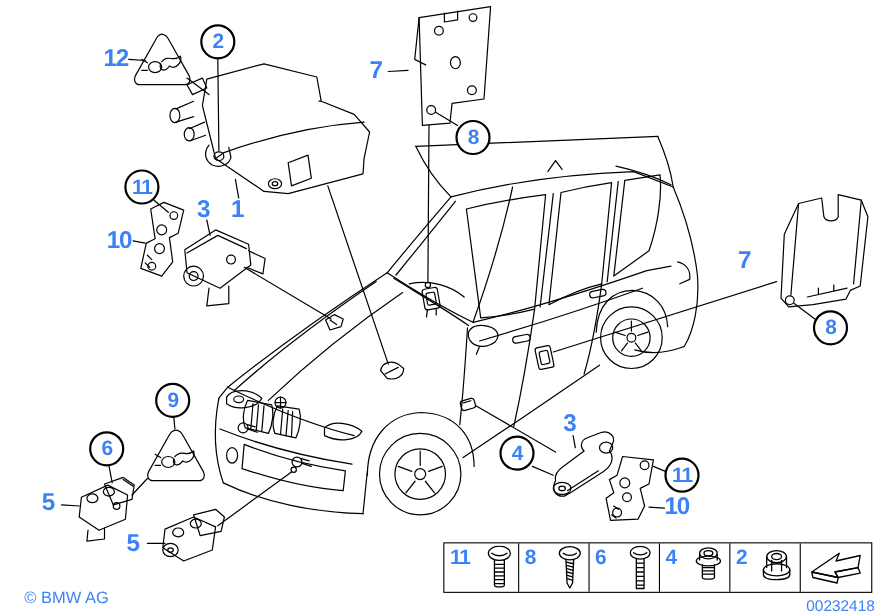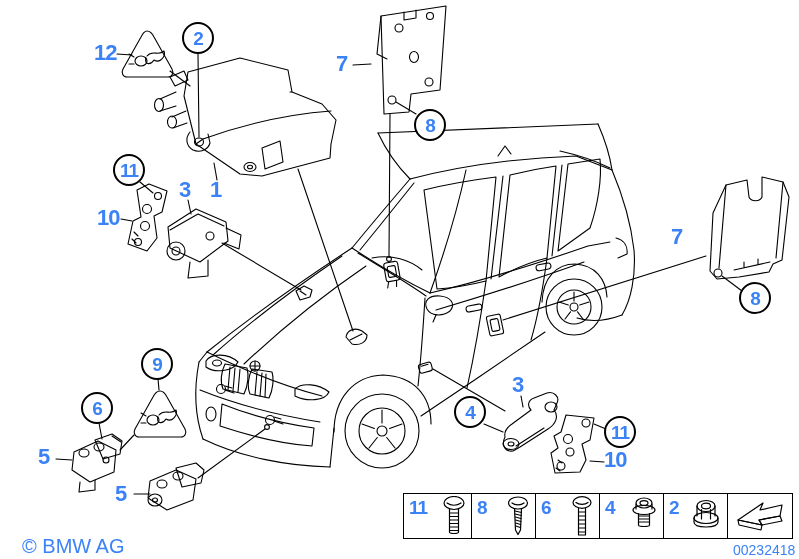--- a/index.html
+++ b/index.html
@@ -14,21 +14,21 @@
       display:flex;align-items:center;justify-content:center;font-size:19px;
       letter-spacing:-1px;background:#fff;box-sizing:border-box;}
   .legend{position:absolute;left:403px;top:493px;display:flex;border:1.7px solid #000;background:#fff;}
   .legend .cell{width:63px;height:44px;border-right:1.7px solid #000;position:relative;}
   .legend .cell:first-child{width:67px;}
   .legend .cell:last-child{border-right:none;width:64px;}
   .legend .num{position:absolute;left:5px;top:3px;font-size:19px;font-weight:bold;letter-spacing:-1px;}
   .legend svg{position:absolute;right:4px;top:2px;}
   .legend svg path, .legend svg ellipse, .legend svg circle, .legend svg line, .legend svg rect{
       fill:none;stroke:#000;stroke-width:1.2;stroke-linecap:round;stroke-linejoin:round;}
-  .copyright{position:absolute;left:22px;top:535px;font-size:20px;}
+  .copyright{position:absolute;left:22px;top:535px;font-size:15px;}
   .docnum{position:absolute;left:733px;top:542px;font-size:14px;}
 </style>
 </head>
 <body>
 
 <div class="stage">
 
   <svg class="art" width="799" height="559" viewBox="0 0 799 559">
 
     <g>

